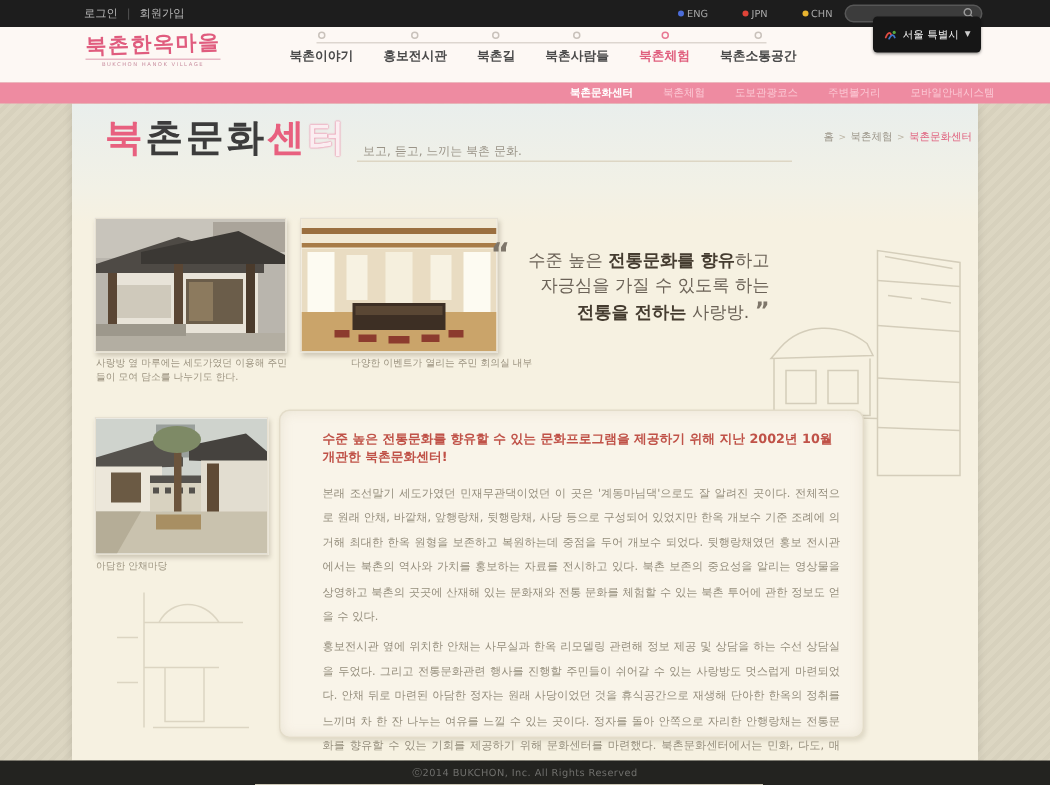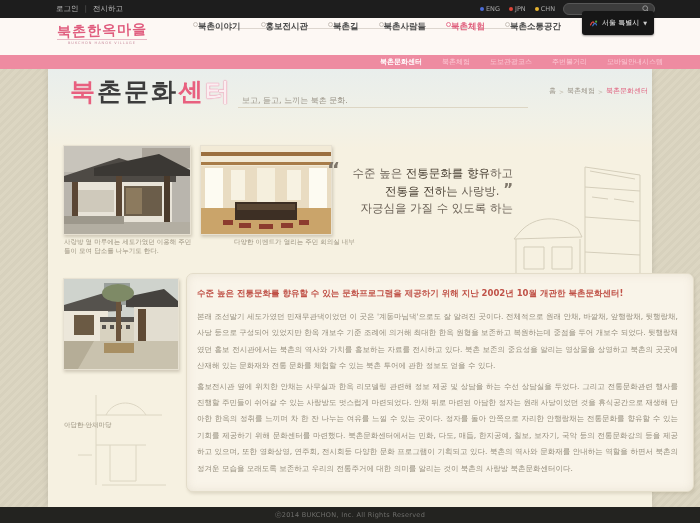--- a/index.html
+++ b/index.html
@@ -6,42 +6,42 @@
   html,body { width:700px; }
   body { font-family:"DejaVu Sans","Liberation Sans",sans-serif; background:#d9d3bf; }
   #app { position:relative; width:700px; height:523px; overflow:hidden;
          background:repeating-linear-gradient(135deg,#dcd6c2 0 3px,#d7d1bd 3px 6px); }
 
   
   .topbar { position:absolute; left:0; top:0; width:700px; height:18px; background:#1d1d1d; z-index:6; }
   .topbar .auth { position:absolute; left:56px; top:4px; font-size:7.5px; color:#b9b9b9; display:flex; gap:6px; align-items:flex-start; }
   .topbar .auth .sep { color:#555; }
   .topbar .auth a { color:#b9b9b9; text-decoration:none; cursor:pointer; }
-  .langs { position:absolute; right:145px; top:5px; display:flex; gap:9px; font-size:6.5px; color:#a8a8a8; align-items:center;padding-left:12px; }
+  .langs { position:absolute; right:145px; top:5px; display:flex; gap:23px; font-size:6.5px; color:#a8a8a8; align-items:center;padding-left:12px; }
   .lang { display:flex; align-items:center; gap:2px; cursor:pointer; }
   .lang .dot { width:4px; height:4px; border-radius:50%; display:inline-block; }
   .searchbox { position:absolute; right:45px; top:3px; width:92px; height:12px; background:#3c3c3c;
                border:1px solid #575757; border-radius:6px; display:flex; align-items:center; padding:0 4px; }
   .searchbox input { flex:1; background:transparent; border:none; outline:none; color:#ddd; font-size:7px; width:70px; }
   .searchbox svg { flex:none; }
 
   
   .seoul-badge { position:absolute; right:46px; top:11px; height:16px; background:#161616; border-radius:3px;
                  display:flex; align-items:center; gap:4px; padding:12px 7px; z-index:7; color:#f2f2f2;
                  font-size:7px; cursor:pointer; box-shadow:0 1px 2px rgba(0,0,0,.4); }
   .seoul-badge .caret { font-size:5px; color:#cfcfcf; }
 
   
   .header { position:absolute; left:0; top:18px; width:700px; height:37px; background:#fdf8f4; z-index:5; }
   .logo { position:absolute; left:57px; top:5px; cursor:pointer; }
   .logo .logo-kr { font-size:14px; font-weight:bold; color:#e05c7e; letter-spacing:1px; transform:rotate(-2deg); display:block; line-height:14px; }
   .logo .logo-en { display:block; font-size:3.5px; color:#c98fa0; letter-spacing:1px; margin-top:2px; border-top:1px solid #e8b7c4; padding-top:1px; text-align:center; }
   .mainnav { position:absolute; left:183px; top:3px; display:flex; }
   .mainnav .navline { position:absolute; left:28px; right:30px; top:7px; height:1px; background:#ddd6cf; }
-  .nav-item { position:relative; display:flex; flex-direction:row; align-items:center; padding:0 10px; cursor:pointer; }
+  .nav-item { position:relative; display:flex; flex-direction:column; align-items:center; padding:0 10px; cursor:pointer; }
   .nav-item .dot { width:5px; height:5px; border-radius:50%; background:#fdf8f4; border:1px solid #c9c2bb; margin-bottom:6px; position:relative; z-index:2; }
   .nav-item .lbl { font-size:8.5px; color:#4a4a4a; font-weight:bold; white-space:nowrap; }
   .nav-item.active .dot { border-color:#e87893; }
   .nav-item.active .lbl { color:#e0607e; }
 
   
   .subnav { position:absolute; left:0; top:55px; width:700px; height:14px; background:#ee8ba1; z-index:5;
             display:flex; align-items:center; }
   .subnav-items { position:absolute; left:380px; display:flex; gap:20px; }
   .subnav-item { font-size:7px; color:#fbc9d5; cursor:pointer; white-space:nowrap; }
@@ -64,50 +64,50 @@
   .breadcrumb .sep { color:#bdb6a6; font-size:6px; }
   .breadcrumb .bc { cursor:pointer; }
   .breadcrumb .current { color:#e0607e; }
 
   .photo { position:absolute; background:#fff; border:1px solid #e7e1d2; box-shadow:1px 2px 3px rgba(90,80,60,.25); }
   .photo svg { display:block; }
   .caption { position:absolute; font-size:6.5px; color:#9a927f; line-height:9px; }
 
   .quote { position:absolute; left:345px; top:96px; width:168px; text-align:right;
            font-size:11.5px; line-height:17px; color:#6b6257; }
-  .quote .bld { font-weight:normal; color:#453c30; }
+  .quote .bld { font-weight:bold; color:#453c30; }
   .qmark-open { position:absolute; left:-18px; top:-4px; font-size:20px; color:#7e766a; font-weight:bold; }
   .qmark-close { font-size:15px; color:#7e766a; font-weight:bold; }
   .quote .attr { margin-top:6px; font-size:6.5px; color:#a59e8f; }
 
   .sketch-right { position:absolute; right:50px; top:88px; opacity:.55; }
   .sketch-left { position:absolute; left:66px; top:316px; opacity:.45; }
 
-  .article { position:absolute; left:186px; top:204px; width:508px; height:219px;
+  .article { position:absolute; left:186px; top:204px; width:390px; height:219px;
              background:#f9f4e9; border:1px solid #e3dcc9; border-radius:7px;
              box-shadow:inset 0 0 8px rgba(190,180,150,.25), 1px 2px 3px rgba(120,110,85,.18);
-             padding:13px 15px 10px 10px; }
+             padding:13px 15px 10px 28px; }
   .article h2 { font-size:8.5px; font-weight:bold; color:#c05248; line-height:12px; margin-bottom:10px; }
   .article p { font-size:7.5px; color:#948d7c; line-height:16.4px; text-align:justify; margin-bottom:4px; }
 
   
   .footer { position:absolute; left:0; top:507px; width:700px; height:16px; background:#232320;
             display:flex; align-items:center; justify-content:center; }
   .footer .copy { font-size:6.5px; color:#6f6f6c; letter-spacing:.3px; }
 </style>
 </head>
 <body>
 
 <div id="app">
 
   <div class="topbar">
     <div class="auth">
       <a>로그인</a>
       <span class="sep">|</span>
-      <a>전시하고</a>
+      <a>회원가입</a>
     </div>
     <div class="langs">
       <span class="lang">
         <span class="dot" style="background:#4b6cd8"></span>
         <span>ENG</span>
       </span>
       <span class="lang">
         <span class="dot" style="background:#e04438"></span>
         <span>JPN</span>
       </span>
@@ -251,22 +251,22 @@
             <rect x="80" y="77" width="12" height="5"></rect>
           <rect x="98" y="74" width="10" height="5"></rect>
         </g>
       </svg>
     </div>
     <div class="caption" style="left:201px; top:169px; width:132px;margin-left:33px;">다양한 이벤트가 열리는 주민 회의실 내부</div>
 
     <div class="quote">
       <span class="qmark-open">“</span>
       <div><span>수준 높은 </span><span class="bld">전통문화를 향유</span><span>하고</span></div>
+      <div><span>자긍심을 가질 수 있도록 하는</span></div>
       <div><span class="bld">전통을 전하는</span><span> 사랑방. </span><span class="qmark-close">”</span></div>
-      <div><span>자긍심을 가질 수 있도록 하는</span></div>
     </div>
 
     <div class="photo" style="left:63px; top:209px; width:116px; height:92px;">
       <svg width="114" height="90" viewBox="0 0 114 90">
         <rect width="114" height="90" fill="#cfd3cd"></rect>
         <rect x="40" y="4" width="26" height="22" fill="#9aa09c"></rect>
         <rect x="44" y="8" width="6" height="8" fill="#c3c8c2"></rect>
         <polygon points="0,26 40,14 58,26 58,32 0,34" fill="#55524d"></polygon>
         <rect x="0" y="32" width="44" height="30" fill="#ece7da"></rect>
         <rect x="10" y="36" width="20" height="20" fill="#6b5a44"></rect>
@@ -281,21 +281,21 @@
             <rect x="54" y="46" width="4" height="4"></rect>
             <rect x="62" y="46" width="4" height="4"></rect>
           </g>
         <rect x="52" y="18" width="5" height="52" fill="#6b543c"></rect>
         <ellipse cx="54" cy="14" rx="16" ry="9" fill="#7e8a66"></ellipse>
         <rect x="0" y="62" width="114" height="28" fill="#c9c2ae"></rect>
         <rect x="40" y="64" width="30" height="10" fill="#a88f63"></rect>
         <polygon points="0,62 30,62 14,90 0,90" fill="#b5ad97"></polygon>
       </svg>
     </div>
-    <div class="caption" style="left:64px; top:304px; width:116px;margin-top:48px;">아담한 안채마당</div>
+    <div class="caption" style="left:64px; top:304px; width:116px;">아담한 안채마당</div>
 
     <svg class="sketch-left" width="110" height="110" viewBox="0 0 110 110">
       <g fill="none" stroke="#bdb59e" stroke-width="1">
         <path d="M30 10 L30 100 M30 30 L96 30 M30 60 L80 60"></path>
         <path d="M40 30 C48 14 70 14 80 30"></path>
         <path d="M44 60 L44 96 L70 96 L70 60 M36 100 L100 100"></path>
         <path d="M12 40 L26 40 M12 70 L26 70"></path>
       </g>
     </svg>
 

